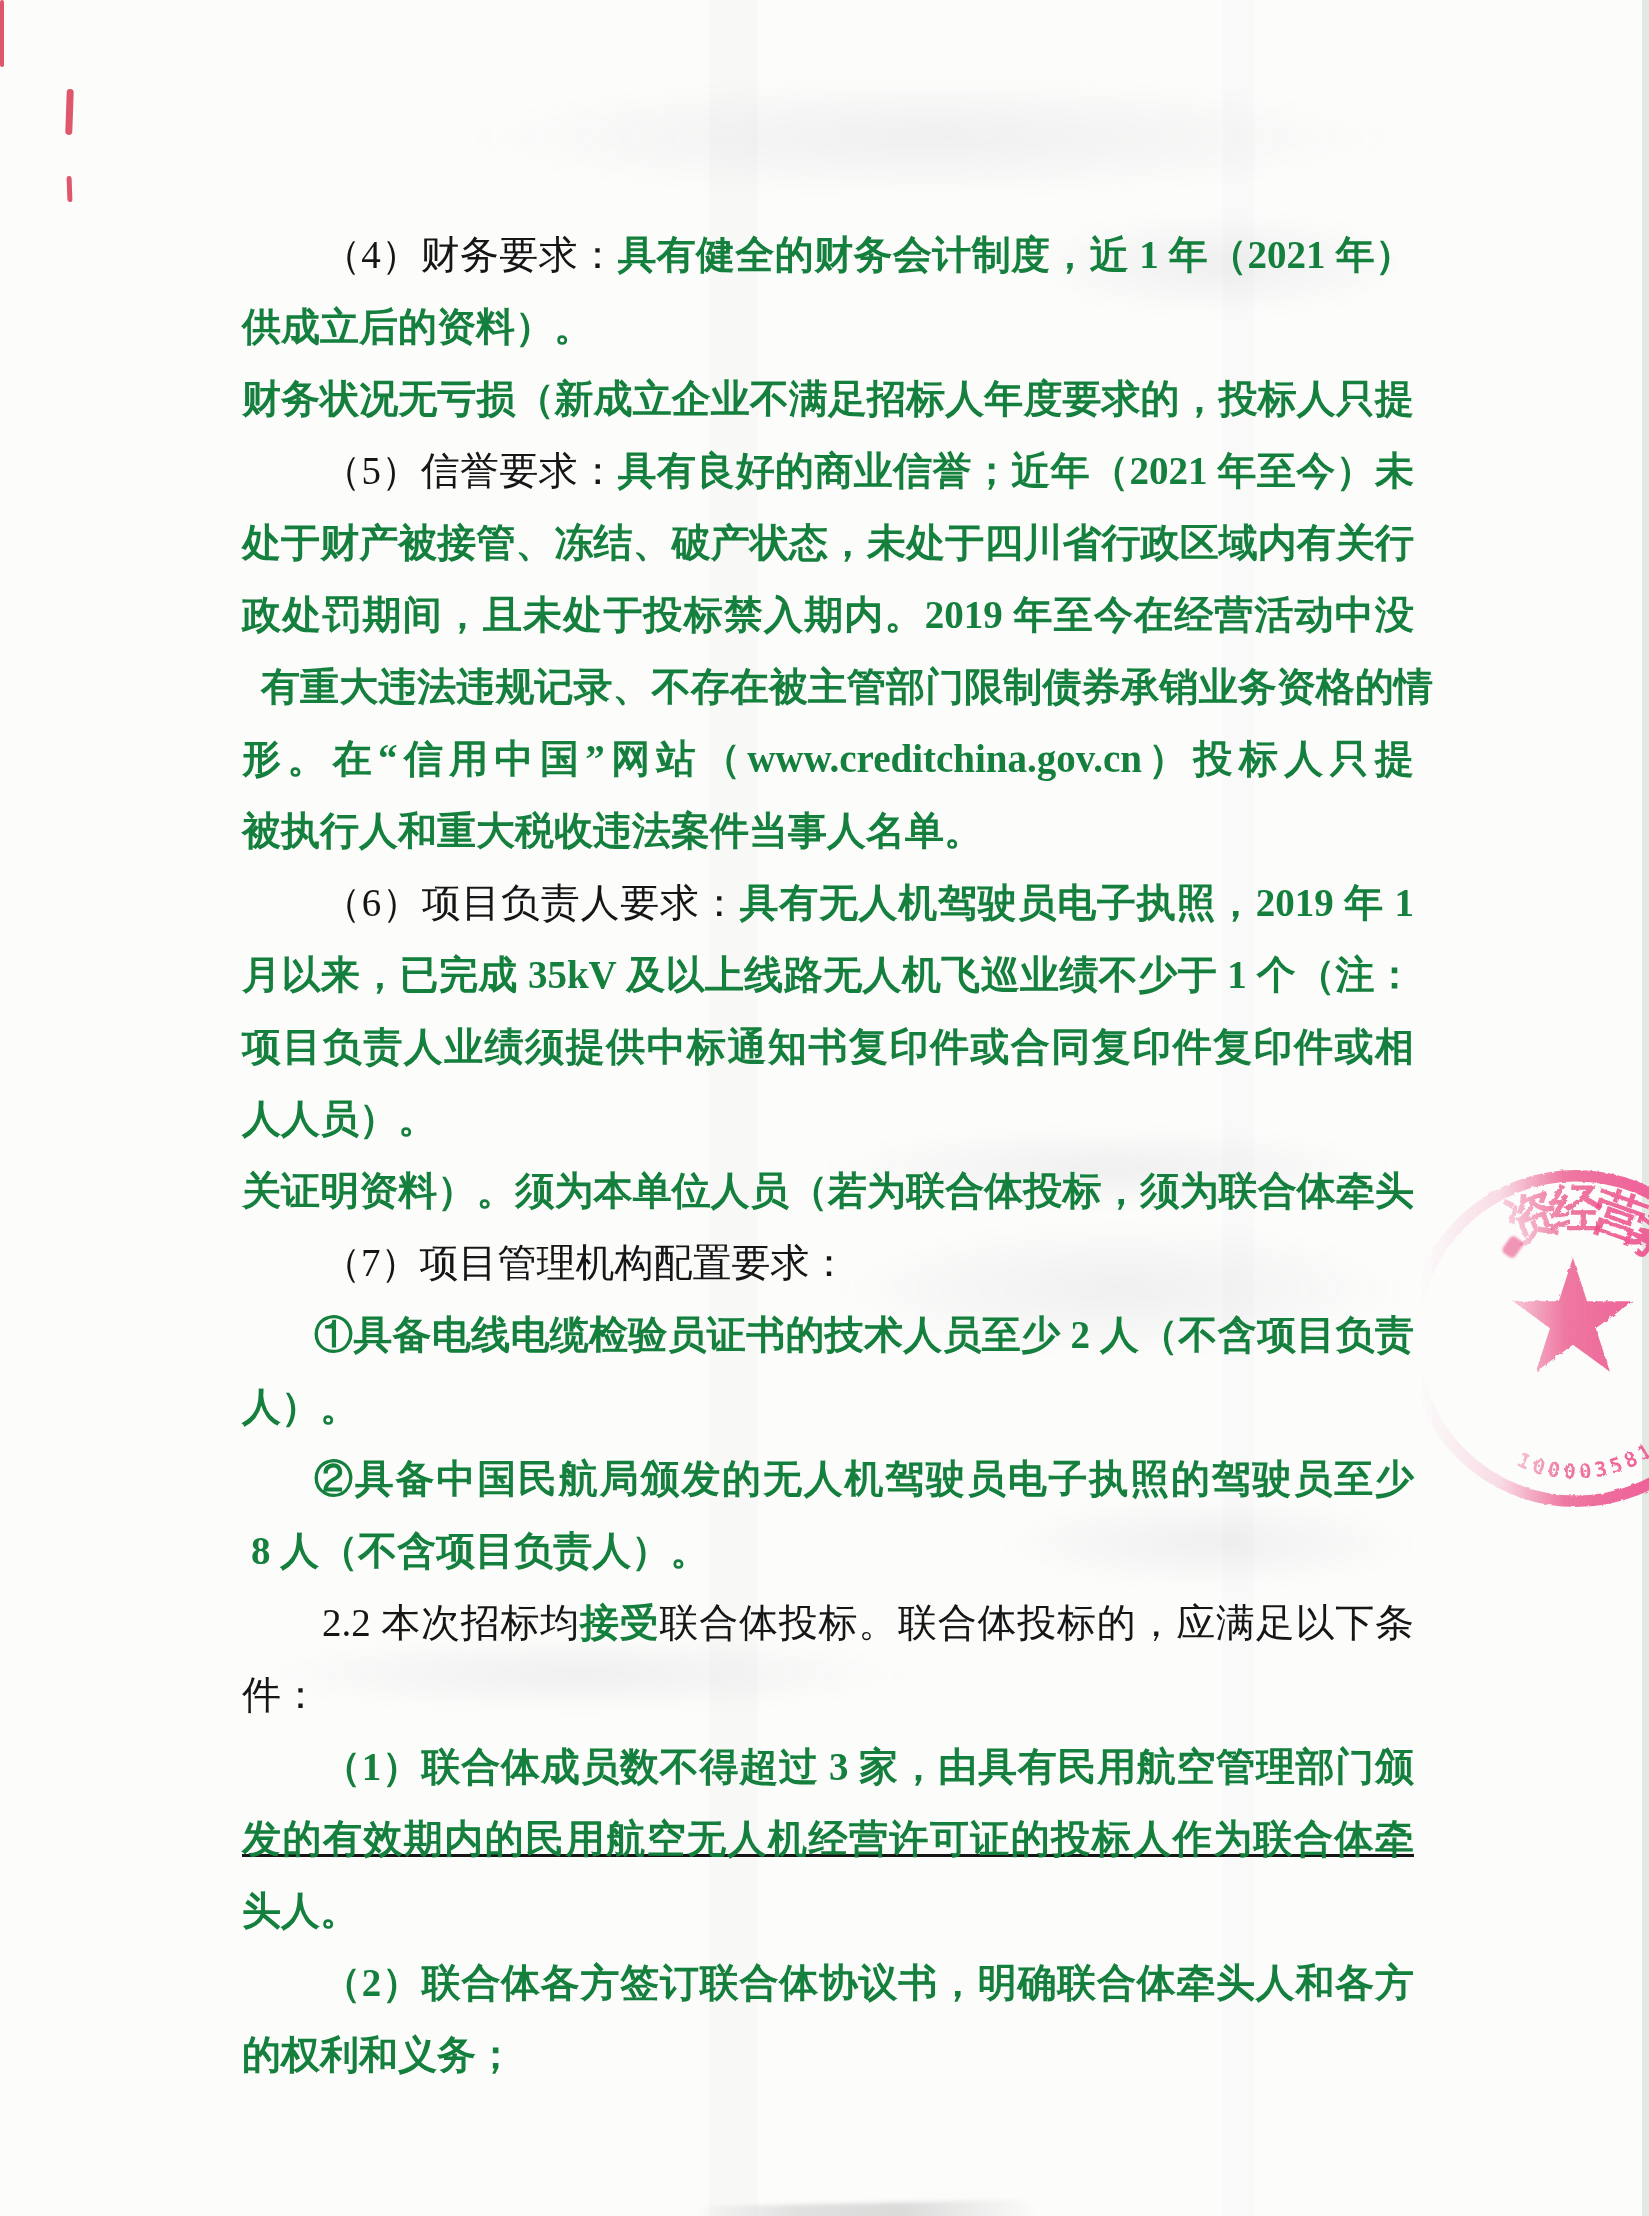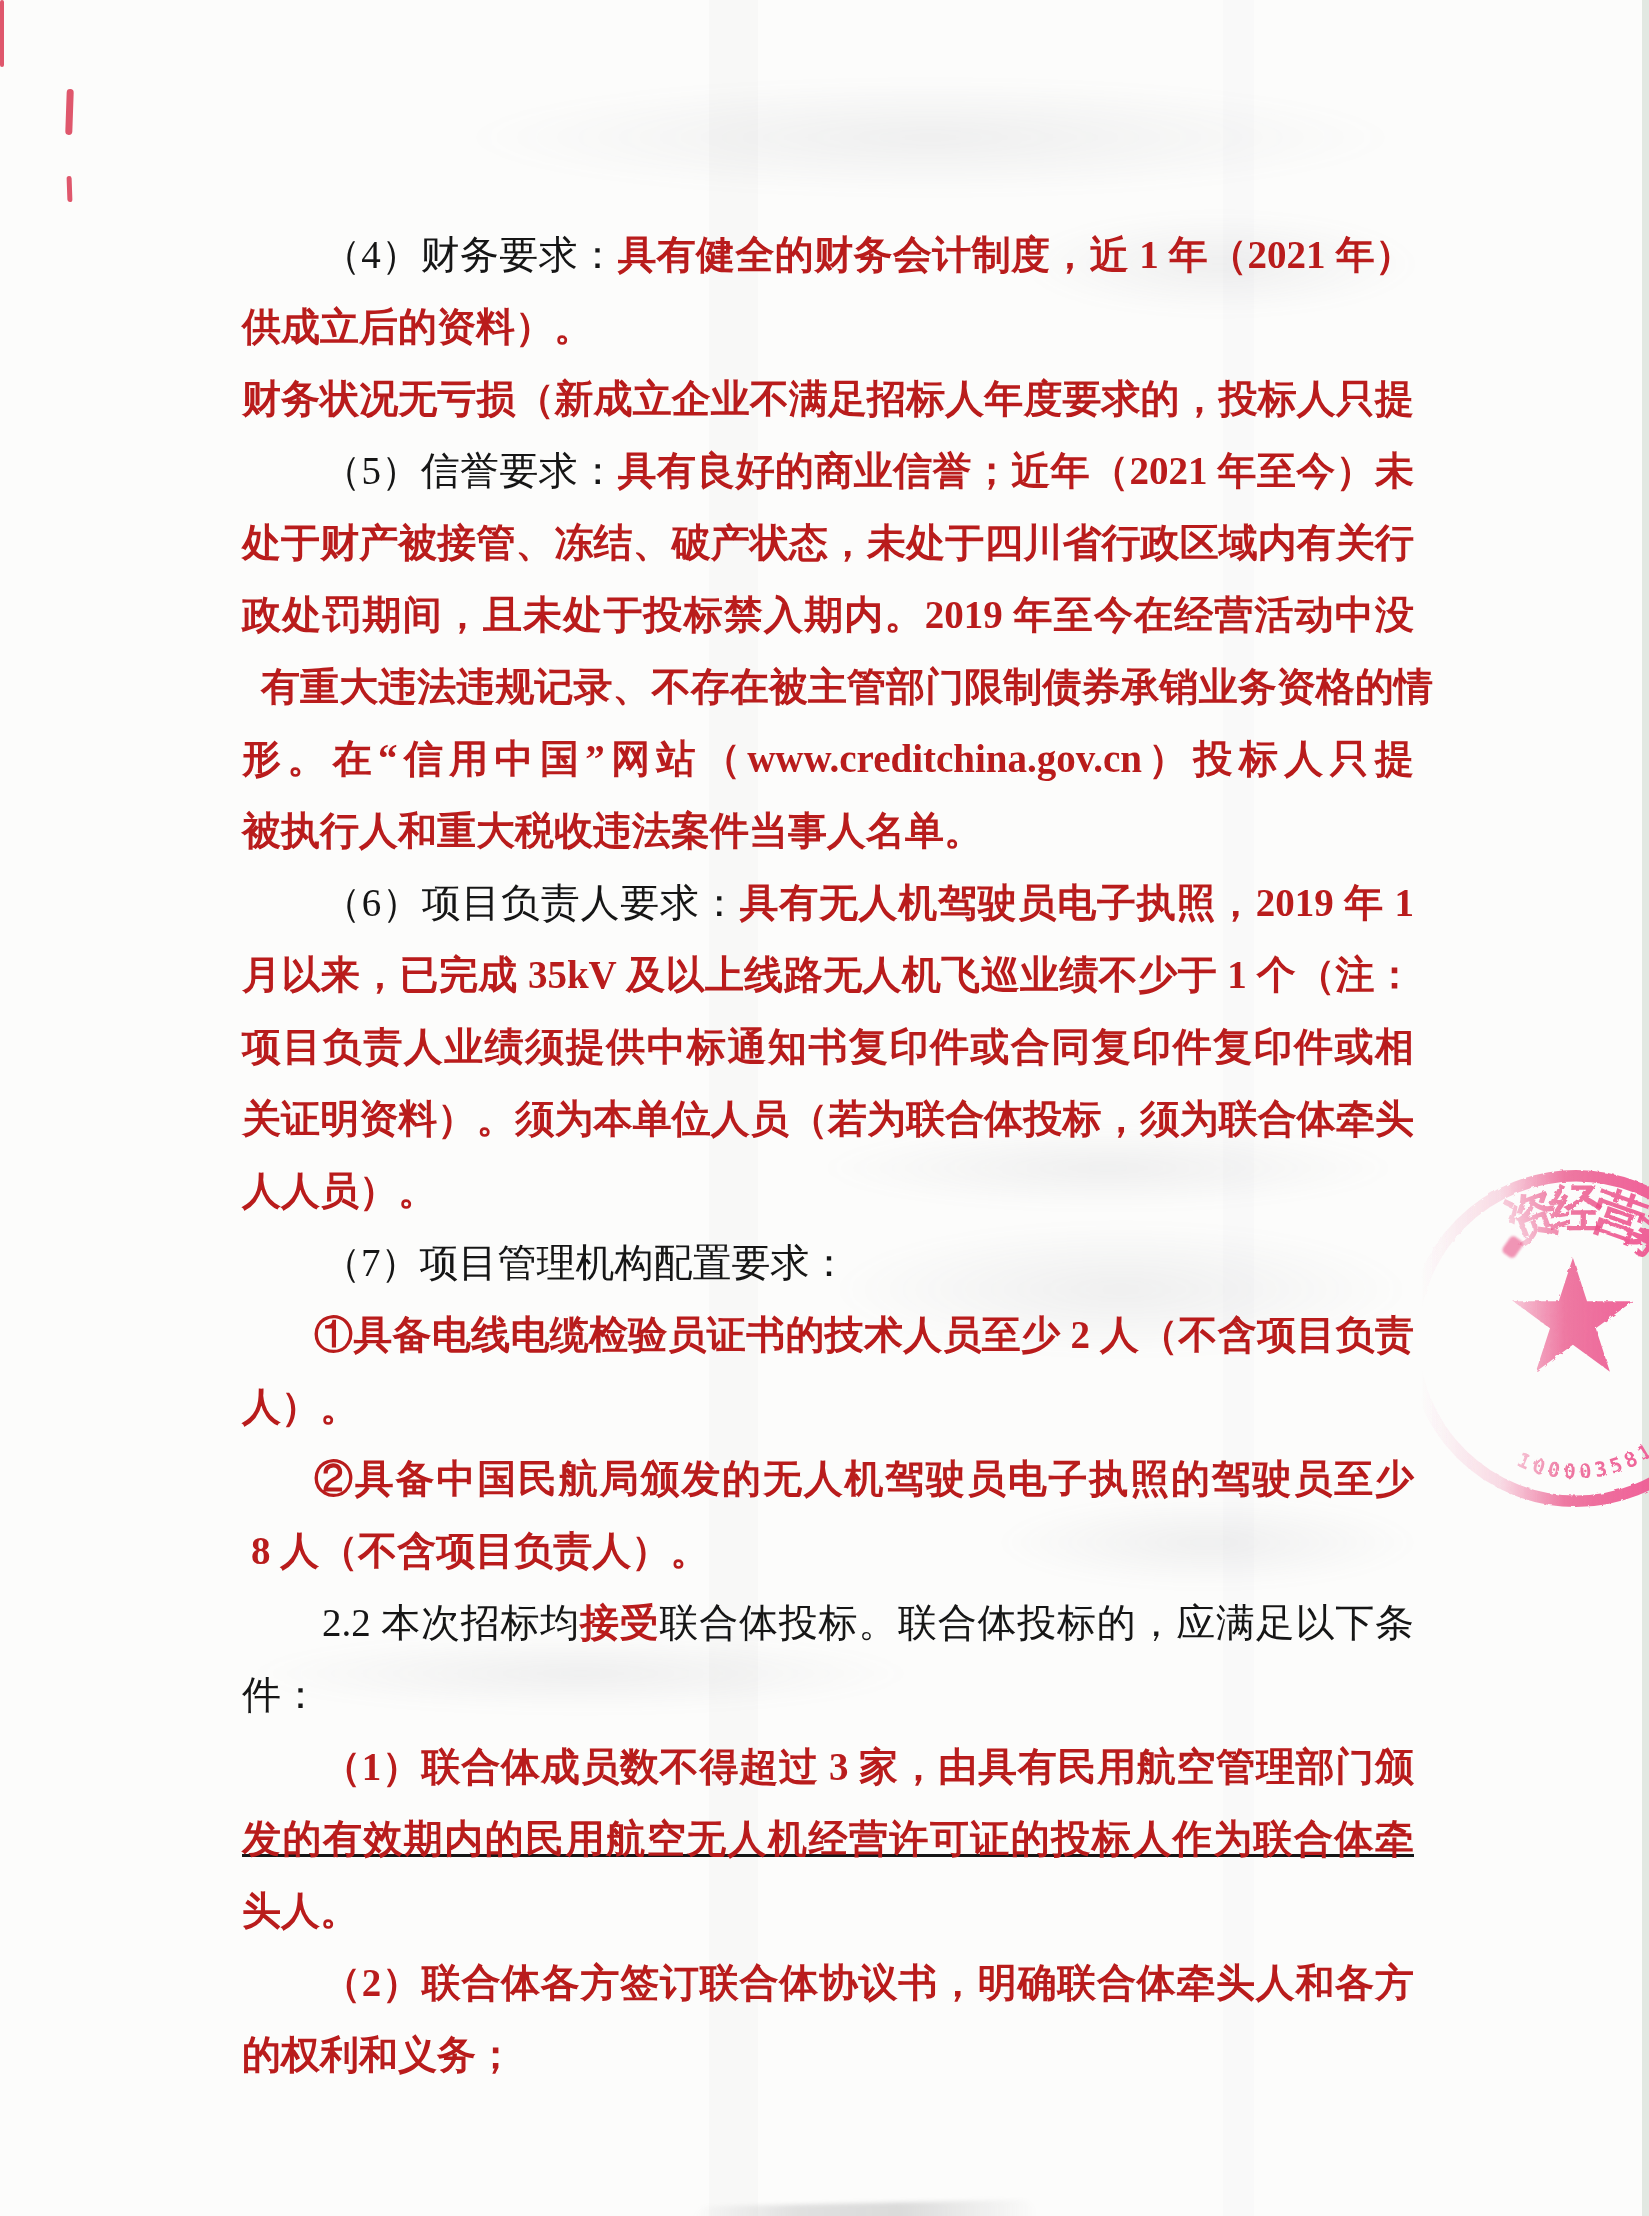--- a/index.html
+++ b/index.html
@@ -12,21 +12,21 @@
   }
   
   .textblock{
     position:absolute;left:242px;top:219px;width:1172px;
     font-size:39px;line-height:72px;color:#161616;
     text-align:justify;
   }
   .line{text-align:justify;text-align-last:justify;box-sizing:border-box;width:100%;}
   .line.last{text-align-last:left;}
   .line span.n{font-weight:400;}
-  .line span.b{font-weight:700;color:#b91c1c;}
+  .line span.b{font-weight:700;color:#15803d;}
   
   .streak{position:absolute;top:0;height:100%;pointer-events:none;}
   .streak.s1{left:709px;width:49px;background:rgba(205,205,210,0.08);}
   .streak.s2{left:1223px;width:31px;background:rgba(210,210,214,0.06);}
   .edge-strip{position:absolute;right:0;top:0;width:7px;height:100%;background:rgba(196,208,196,0.45);}
   
   .ghost{position:absolute;border-radius:50%;
     background:radial-gradient(closest-side,rgba(110,112,125,0.09),rgba(110,112,125,0.0));
     filter:blur(6.2px);pointer-events:none;}
   .smudge{position:absolute;background:linear-gradient(90deg,rgba(130,130,132,0)0%,rgba(130,130,132,0.45)30%,rgba(120,120,122,0.5)60%,rgba(130,130,132,0)100%);
@@ -74,22 +74,22 @@
       <div class="line" style="padding-left: 0px;"><span class="b">财务状况无亏损（新成立企业不满足招标人年度要求的，投标人只提</span></div>
       <div class="line" style="padding-left: 80px;"><span class="n">（5）信誉要求：</span><span class="b">具有良好的商业信誉；近年（2021 年至今）未</span></div>
       <div class="line" style="padding-left: 0px;"><span class="b">处于财产被接管、冻结、破产状态，未处于四川省行政区域内有关行</span></div>
       <div class="line" style="padding-left: 0px;"><span class="b">政处罚期间，且未处于投标禁入期内。2019 年至今在经营活动中没</span></div>
       <div class="line" style="padding-left: 0px; margin-left: 19px;"><span class="b">有重大违法违规记录、不存在被主管部门限制债券承销业务资格的情</span></div>
       <div class="line" style="padding-left: 0px;"><span class="b">形。在“信用中国”网站（www.creditchina.gov.cn）投标人只提</span></div>
       <div class="line last" style="padding-left: 0px;"><span class="b">被执行人和重大税收违法案件当事人名单。</span></div>
       <div class="line" style="padding-left: 80px;"><span class="n">（6）项目负责人要求：</span><span class="b">具有无人机驾驶员电子执照，2019 年 1</span></div>
       <div class="line" style="padding-left: 0px;"><span class="b">月以来，已完成 35kV 及以上线路无人机飞巡业绩不少于 1 个（注：</span></div>
       <div class="line" style="padding-left: 0px;"><span class="b">项目负责人业绩须提供中标通知书复印件或合同复印件复印件或相</span></div>
+      <div class="line last" style="padding-left: 0px;"><span class="b">人人员）。</span></div>
       <div class="line" style="padding-left: 0px;"><span class="b">关证明资料）。须为本单位人员（若为联合体投标，须为联合体牵头</span></div>
-      <div class="line last" style="padding-left: 0px;"><span class="b">人人员）。</span></div>
       <div class="line last" style="padding-left: 80px;"><span class="n">（7）项目管理机构配置要求：</span></div>
       <div class="line" style="padding-left: 72px;"><span class="b">①具备电线电缆检验员证书的技术人员至少 2 人（不含项目负责</span></div>
       <div class="line last" style="padding-left: 0px;"><span class="b">人）。</span></div>
       <div class="line" style="padding-left: 72px;"><span class="b">②具备中国民航局颁发的无人机驾驶员电子执照的驾驶员至少</span></div>
       <div class="line last" style="padding-left: 0px; margin-left: 9px;"><span class="b">8 人（不含项目负责人）。</span></div>
       <div class="line" style="padding-left: 80px;"><span class="n">2.2 本次招标均</span><span class="b">接受</span><span class="n">联合体投标。联合体投标的，应满足以下条</span></div>
       <div class="line last" style="padding-left: 0px;"><span class="n">件：</span></div>
       <div class="line" style="padding-left: 80px;"><span class="b">（1）联合体成员数不得超过 3 家，由具有民用航空管理部门颁</span></div>
       <div class="line" style="padding-left: 0px; text-decoration: underline;"><span class="b">发的有效期内的民用航空无人机经营许可证的投标人作为联合体牵</span></div>
       <div class="line last" style="padding-left: 0px;"><span class="b">头人。</span></div>

